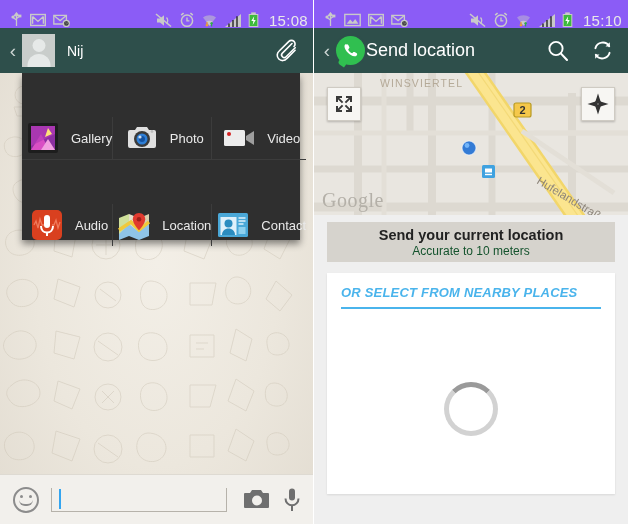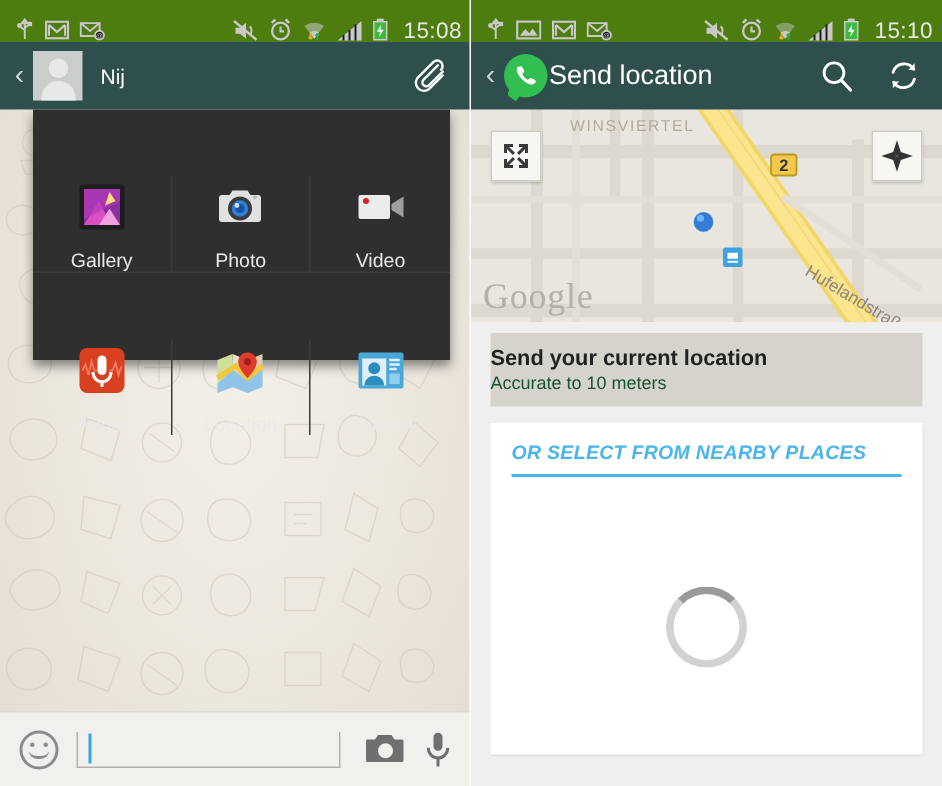--- a/index.html
+++ b/index.html
@@ -8,21 +8,21 @@
     font-family:"Liberation Sans", sans-serif;
     background:#ffffff;
     overflow:hidden;
   }
   .screens { display:flex; width:628px; height:524px; }
   .screen { width:314px; height:524px; position:relative; overflow:hidden; }
   .divider { position:absolute; left:313px; top:0; width:1px; height:524px; background:#ffffff; z-index:99; }
 
   
   .statusbar {
-    height:28px; background:#4d7c0f; display:flex; align-items:center;
+    height:28px; background:#8b5cf6; display:flex; align-items:center;
     padding:12px 6px 0 10px; position:relative; z-index:30;
   }
   .sb-left { display:flex; align-items:center; gap:7px; }
   .sb-right { margin-left:auto; display:flex; align-items:center; gap:6px; }
   .sb-time { color:#e8e8e8; font-size:15px; letter-spacing:0.3px; margin-left:4px; }
   .sb-ico { display:block; }
 
   
   .appbar {
     height:45px; background:#2e4f4b; display:flex; align-items:center;
@@ -54,21 +54,21 @@
   .doodles { position:absolute; inset:0; opacity:0.55; }
 
   
   .attach-panel {
     position:absolute; left:22px; top:73px; width:278px; height:167px;
     background:#2f2f2f; z-index:20;
     box-shadow:0 4px 7px rgba(0,0,0,0.45);
     display:grid; grid-template-columns:repeat(3,1fr); grid-template-rows:repeat(2,1fr);
   }
   .attach-cell {
-    display:flex; flex-direction:column; align-items:center; justify-content:center;
+    display:flex; flex-direction:row; align-items:center; justify-content:center;
     gap:7px; position:relative;margin-top:44px;
   }
   .attach-cell:nth-child(1), .attach-cell:nth-child(2),
   .attach-cell:nth-child(4), .attach-cell:nth-child(5) { border-right:1px solid #3c3c3c; }
   .attach-cell:nth-child(1), .attach-cell:nth-child(2), .attach-cell:nth-child(3) { border-bottom:1px solid #3c3c3c; }
   .attach-label { color:#e9e9e9; font-size:13px; }
   .attach-ico { width:42px; height:42px; position:relative; }
 
   
   .inputbar {
@@ -93,27 +93,27 @@
   .map { position:absolute; left:0; top:73px; width:314px; height:142px; overflow:hidden; background:#e9e6e0; }
   .map svg { display:block; }
   .map-btn {
     position:absolute; width:34px; height:34px; background:#f7f6f3;
     border:1px solid #cfcbc3; box-shadow:0 1px 2px rgba(0,0,0,0.22);
     display:flex; align-items:center; justify-content:center;
   }
   .map-btn.expand { left:13px; top:14px; }
   .map-btn.compass { right:13px; top:14px; }
   .gmaps-wm { position:absolute; left:8px; bottom:3px; font-family:"Liberation Serif", serif;
-    font-size:24px; color:#b4b0a8; letter-spacing:0.5px; }
+    font-size:20px; color:#b4b0a8; letter-spacing:0.5px; }
 
   
   .loc-lower { position:absolute; left:0; top:215px; right:0; bottom:0; background:#efefef; }
   .send-current {
-    margin:7px 13px 0 13px; background:#d6d3cd; height:49px;
-    display:flex; flex-direction:column; align-items:flex-start; justify-content:center; gap:1px;
+    margin:7px 13px 0 13px; background:#d6d3cd; height:40px;
+    display:flex; flex-direction:column; align-items:center; justify-content:center; gap:1px;
   }
   .send-current .t1 { font-size:14.5px; font-weight:bold; color:#222; }
   .send-current .t2 { font-size:12px; color:#14532d; }
   .nearby-card {
     margin:11px 13px 0 13px; background:#ffffff; height:221px; position:relative;
     box-shadow:0 1px 2px rgba(0,0,0,0.10);
     font-style:italic;
   }
   .nearby-head {
     padding:12px 0 7px 14px; color:#4ab4ec; font-size:13px; font-weight:bold; letter-spacing:0.2px;

